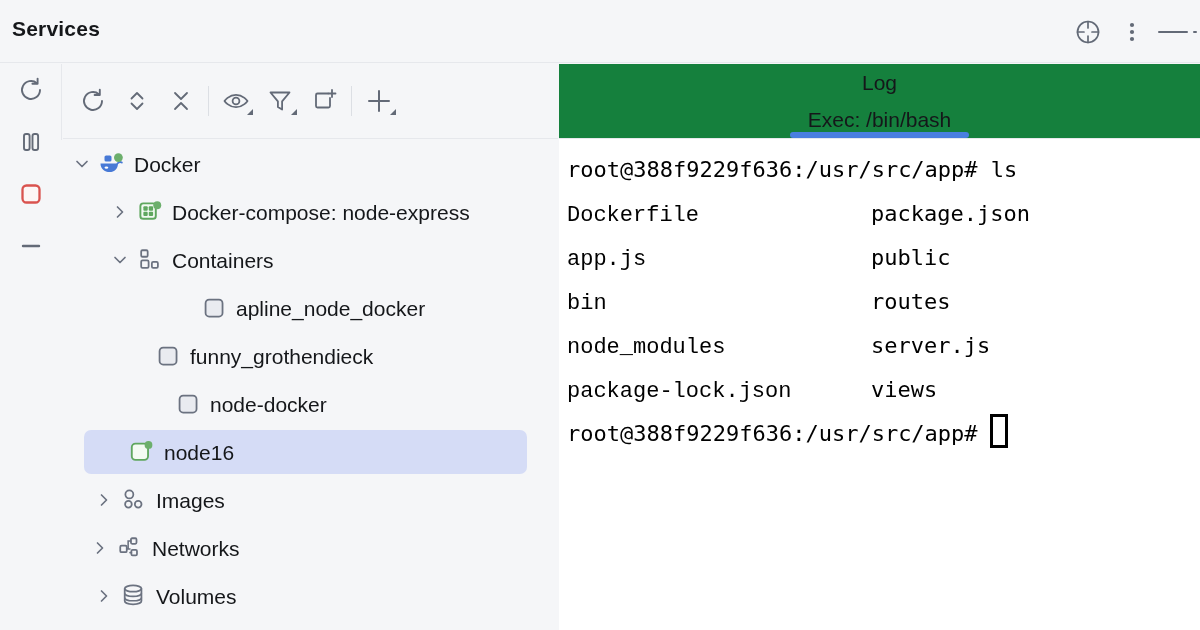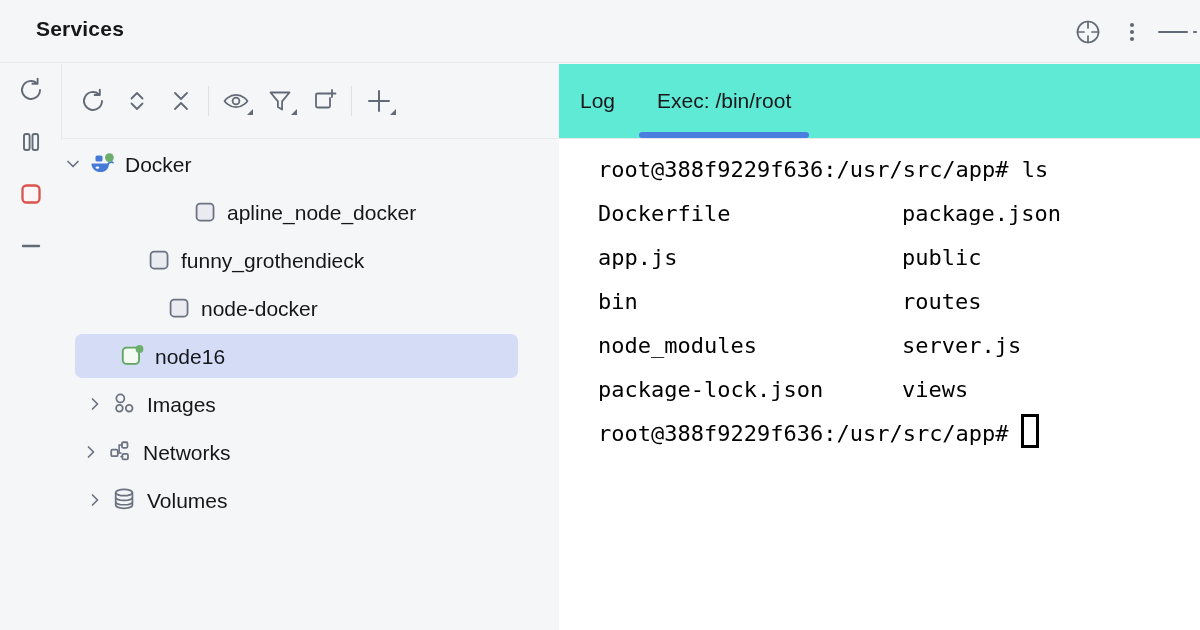--- a/index.html
+++ b/index.html
@@ -18,21 +18,21 @@
 
   
   .titlebar {
     position: absolute; left: 0; top: 0;
     width: 1200px; height: 63px;
     background: #F5F6F8;
     border-bottom: 1px solid #E6E8EC;
     box-sizing: border-box;
   }
   .titlebar-title {
-    position: absolute; left: 36px; top: 17px;
+    position: absolute; left: 12px; top: 17px;
     font-size: 21px; font-weight: bold; color: #15171A;
     letter-spacing: .2px;
     text-align: center;
   }
   .titlebar-actions {
     position: absolute; right: 0; top: 0;
     height: 63px; display: flex; align-items: center;
   }
   .tb-btn {
     width: 44px; height: 44px;
@@ -83,21 +83,21 @@
   }
   .drop-tri {
     position: absolute; right: 5px; bottom: 8px;
     width: 0; height: 0;
     border-left: 6px solid transparent;
     border-bottom: 6px solid #636A77;
   }
 
   
   .tree {
-    position: absolute; left: 48px; top: 140px;
+    position: absolute; left: 57px; top: 140px;
     width: 495px; height: 490px;
     background: #F5F6F8;
     overflow: hidden;
   }
   .tree-row {
     position: relative;
     height: 48px;
     display: flex; align-items: center;
     white-space: nowrap;
     box-sizing: border-box;
@@ -130,24 +130,24 @@
 
   
   .rightpanel {
     position: absolute; left: 559px; top: 64px;
     width: 641px; height: 566px;
     background: #FFFFFF;
   }
   .tabstrip {
     position: absolute; left: 0; top: 0;
     width: 641px; height: 75px;
-    background: #5eead4;
+    background: #15803d;
     border-bottom: 1px solid #E6E8EC;
     box-sizing: border-box;
-    display: flex; align-items: center;
+    display: flex; align-items: center; flex-direction: column;
   }
   .tab {
     position: relative;
     height: 74px;
     display: flex; align-items: center;
     padding: 0 21px;
     font-size: 21px; color: #15171A;
   }
   .tab .tab-underline {
     position: absolute; left: 3px; right: 3px; bottom: 0;
@@ -162,22 +162,22 @@
     background: #FFFFFF;
     font-family: "DejaVu Sans Mono", monospace;
     font-size: 22px;
     line-height: 44px;
     color: #000000;
     padding: 8px 0 0 8px;
     box-sizing: border-box;
     overflow: hidden;
     white-space: pre;
   }
-  .term-line { height: 44px; margin-left: 31px; }
-  .term-col2 { display: inline-block; width: 304px; }
+  .term-line { height: 44px; }
+  .term-col2 { display: inline-block; width: 304px; font-family: Liberation Mono, monospace; }
   .cursor-box {
     display: inline-block;
     width: 18px; height: 34px;
     border: 3px solid #000;
     box-sizing: border-box;
     vertical-align: -7px;
     margin-left: 12px;
   }
 </style>
 </head>
@@ -307,20 +307,57 @@
               <path d="M2.5 13.5h17.5c0 5.2-3.6 8.6-8.4 8.6-5.1 0-9.1-3.2-9.1-8.6Z" fill="#4779D6"></path>
               <path d="M19.5 13.5c1.2-1.6 3-1.8 4.3-1" stroke="#4779D6" stroke-width="1.9" stroke-linecap="round"></path>
               <ellipse cx="8.4" cy="17.6" rx="1.9" ry="1.2" fill="#fff"></ellipse>
               <circle cx="20.4" cy="7.6" r="4.4" fill="#6CAF6C"></circle>
             </svg>
           </span>
           <span class="label">Docker</span>
         </div>
       </div>
       <div class="tree-row">
+        <div class="inner" style="padding-left:52px">
+          <span class="chev">
+            <svg width="20" height="20" viewBox="0 0 20 20" fill="none">
+              <path d="M7.5 5 12.5 10 7.5 15" stroke="#6B7280" stroke-width="1.7" stroke-linecap="round" stroke-linejoin="round"></path>
+            </svg>
+          </span>
+          <span class="ticon">
+            <svg width="27" height="27" viewBox="0 0 28 28" fill="none">
+              <rect x="3.5" y="4.5" width="16" height="16" rx="3" stroke="#5FA75F" stroke-width="2" fill="#F2FAF2"></rect>
+              <rect x="6.6" y="7.6" width="4.5" height="4.5" rx="1" fill="#5FA75F"></rect>
+              <rect x="12.2" y="7.6" width="4.5" height="4.5" rx="1" fill="#5FA75F"></rect>
+              <rect x="6.6" y="13.2" width="4.5" height="4.5" rx="1" fill="#5FA75F"></rect>
+              <rect x="12.2" y="13.2" width="4.5" height="4.5" rx="1" fill="#5FA75F"></rect>
+              <circle cx="21" cy="6.4" r="4.1" fill="#6CAF6C"></circle>
+            </svg>
+          </span>
+          <span class="label">Docker-compose: node-express</span>
+        </div>
+      </div>
+      <div class="tree-row">
+        <div class="inner" style="padding-left:52px">
+          <span class="chev">
+            <svg width="20" height="20" viewBox="0 0 20 20" fill="none">
+              <path d="M5 7.5 10 12.5 15 7.5" stroke="#6B7280" stroke-width="1.7" stroke-linecap="round" stroke-linejoin="round"></path>
+            </svg>
+          </span>
+          <span class="ticon">
+            <svg width="26" height="26" viewBox="0 0 28 28" fill="none">
+              <rect x="4.5" y="3.5" width="7" height="7" rx="1.4" stroke="#6B7280" stroke-width="1.9"></rect>
+              <rect x="4.5" y="14.5" width="8" height="8" rx="1.4" stroke="#6B7280" stroke-width="1.9"></rect>
+              <rect x="16" y="16" width="6.5" height="6.5" rx="1.4" stroke="#6B7280" stroke-width="1.9"></rect>
+            </svg>
+          </span>
+          <span class="label">Containers</span>
+        </div>
+      </div>
+      <div class="tree-row">
         <div class="inner" style="padding-left:116px">
           <span class="chev-ph"></span>
           <span class="ticon">
             <svg width="25" height="25" viewBox="0 0 28 28" fill="none">
               <rect x="4" y="4" width="19" height="19" rx="4" stroke="#6B7280" stroke-width="2" fill="#E9EBF0"></rect>
             </svg>
           </span>
           <span class="label">apline_node_docker</span>
         </div>
       </div>
@@ -413,20 +450,20 @@
         </div>
       </div>
     </div>
 
   <div class="rightpanel">
     <div class="tabstrip" id="tabstrip">
         <div class="tab">
           <span>Log</span>
         </div>
         <div class="tab active">
-          <span>Exec: /bin/root</span>
+          <span>Exec: /bin/bash</span>
           <span class="tab-underline"></span>
         </div>
       </div>
     <div class="terminal" id="terminal"><div class="term-line"><span>root@388f9229f636:/usr/src/app# ls</span></div><div class="term-line"><span class="term-col2">Dockerfile</span><span>package.json</span></div><div class="term-line"><span class="term-col2">app.js</span><span>public</span></div><div class="term-line"><span class="term-col2">bin</span><span>routes</span></div><div class="term-line"><span class="term-col2">node_modules</span><span>server.js</span></div><div class="term-line"><span class="term-col2">package-lock.json</span><span>views</span></div><div class="term-line"><span>root@388f9229f636:/usr/src/app#</span><span class="cursor-box"></span></div></div>
   </div>
 
 </div>
 
 </body></html>

